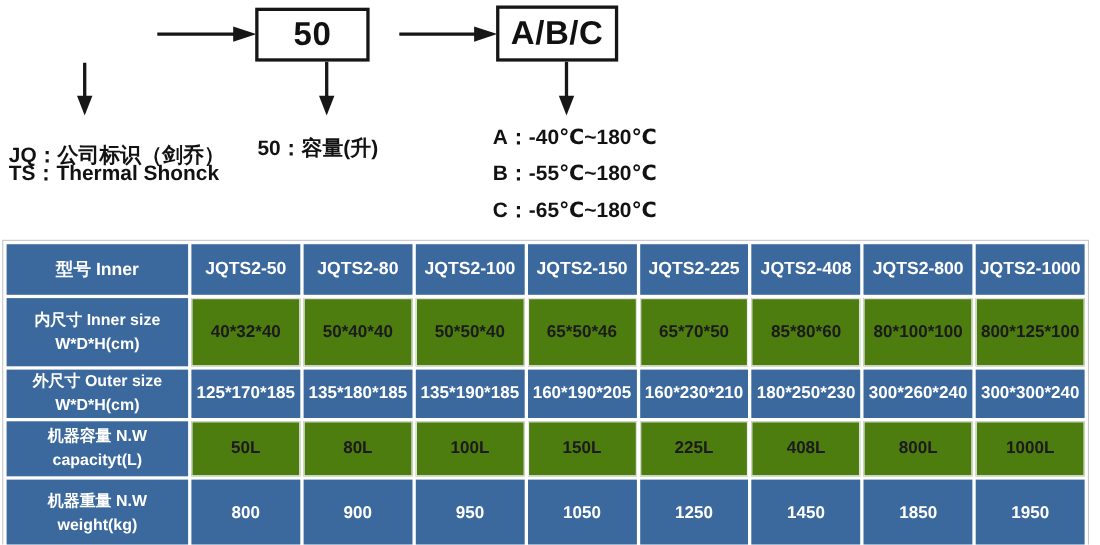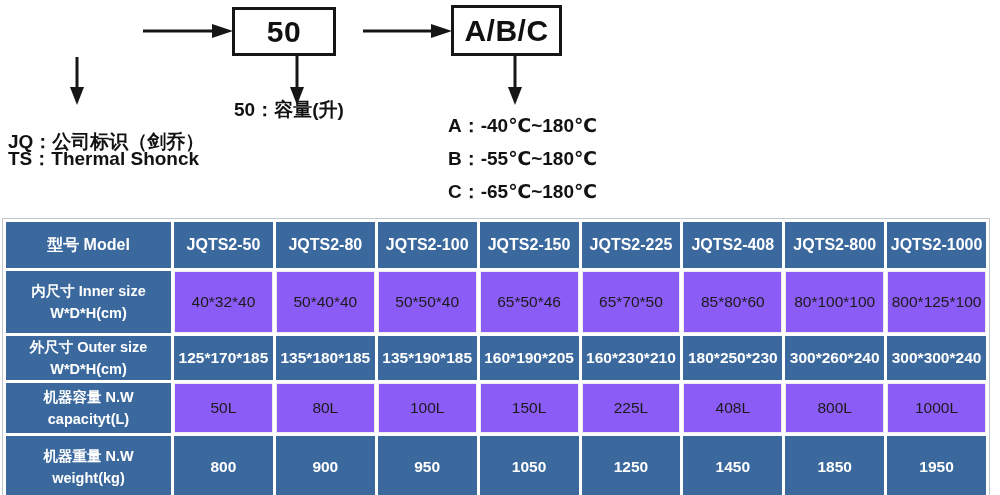--- a/index.html
+++ b/index.html
@@ -20,21 +20,21 @@
   #box-50    { left:232px; top:7px; width:104px; height:49px; }
   #box-abc   { left:451px; top:5px; width:111px; height:51px; }
   .arrow-svg { position:absolute; left:0; top:0; }
   .note {
     position:absolute; color:#121212; font-weight:bold; font-size:19px;
     white-space:nowrap; line-height:23px;
   }
   #note-jq  { left:8px;   top:114px;margin-top:16px; }
   #note-ts  { left:8px;   top:147px; }
   #note-two { left:8px;   top:180px; }
-  #note-50  { left:234px; top:98px; }
+  #note-50  { left:234px; top:124px; }
   #note-a   { left:448px; top:114px; }
   #note-b   { left:448px; top:147px; }
   #note-c   { left:448px; top:180px; }
 
   
   .spec-table {
     position:absolute; left:2px; top:218px; width:988px;
     border-collapse:separate; border-spacing:3px; table-layout:fixed;
     background:#fff; border:1px solid #c2c7ce;
   }
@@ -45,21 +45,21 @@
   .hd { background:#3b699e; color:#fff; font-weight:bold; font-size:16px; }
   .rlabel {
     background:#3b699e; color:#fff; font-weight:bold; font-size:14.5px;
     line-height:22px;
   }
   tr.hrow { height:46px; }
   tr.r0 { height:62px; }
   tr.r1 { height:44px;margin-top:28px; }
   tr.r2 { height:50px; }
   tr.r3 { height:62px; }
-  td.light { background:#8b5cf6; color:#1b1b1b; font-weight:normal; font-size:15.5px; border:1px solid #ececec; }
+  td.light { background:#4d7c0f; color:#1b1b1b; font-weight:bold; font-size:15.5px; border:1px solid #ececec; }
   td.dark  { background:#3b699e; color:#ffffff; font-weight:bold; font-size:15.5px; }
 </style>
 </head>
 <body>
 
 <div class="page">
 
   <div class="diagram">
 
     <svg class="arrow-svg" width="1000" height="218" viewBox="0 0 1000 218">
@@ -95,21 +95,21 @@
         <col>
         <col>
         <col>
         <col>
         <col>
         <col>
       </colgroup>
 
     <tbody>
         <tr class="hrow">
-      <th class="hd">型号 Model</th>
+      <th class="hd">型号 Inner</th>
       <th class="hd">JQTS2-50</th>
       <th class="hd">JQTS2-80</th>
       <th class="hd">JQTS2-100</th>
       <th class="hd">JQTS2-150</th>
       <th class="hd">JQTS2-225</th>
       <th class="hd">JQTS2-408</th>
       <th class="hd">JQTS2-800</th>
       <th class="hd">JQTS2-1000</th>
     </tr>
 

